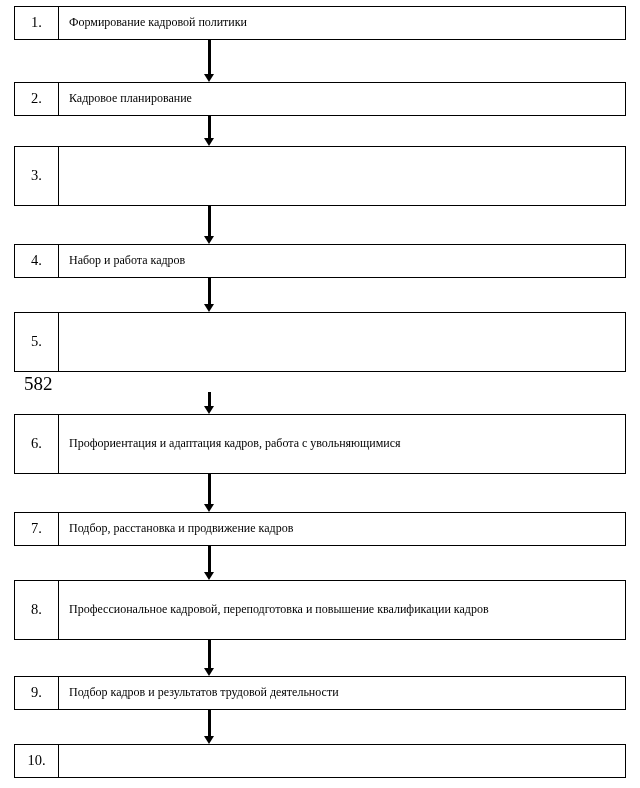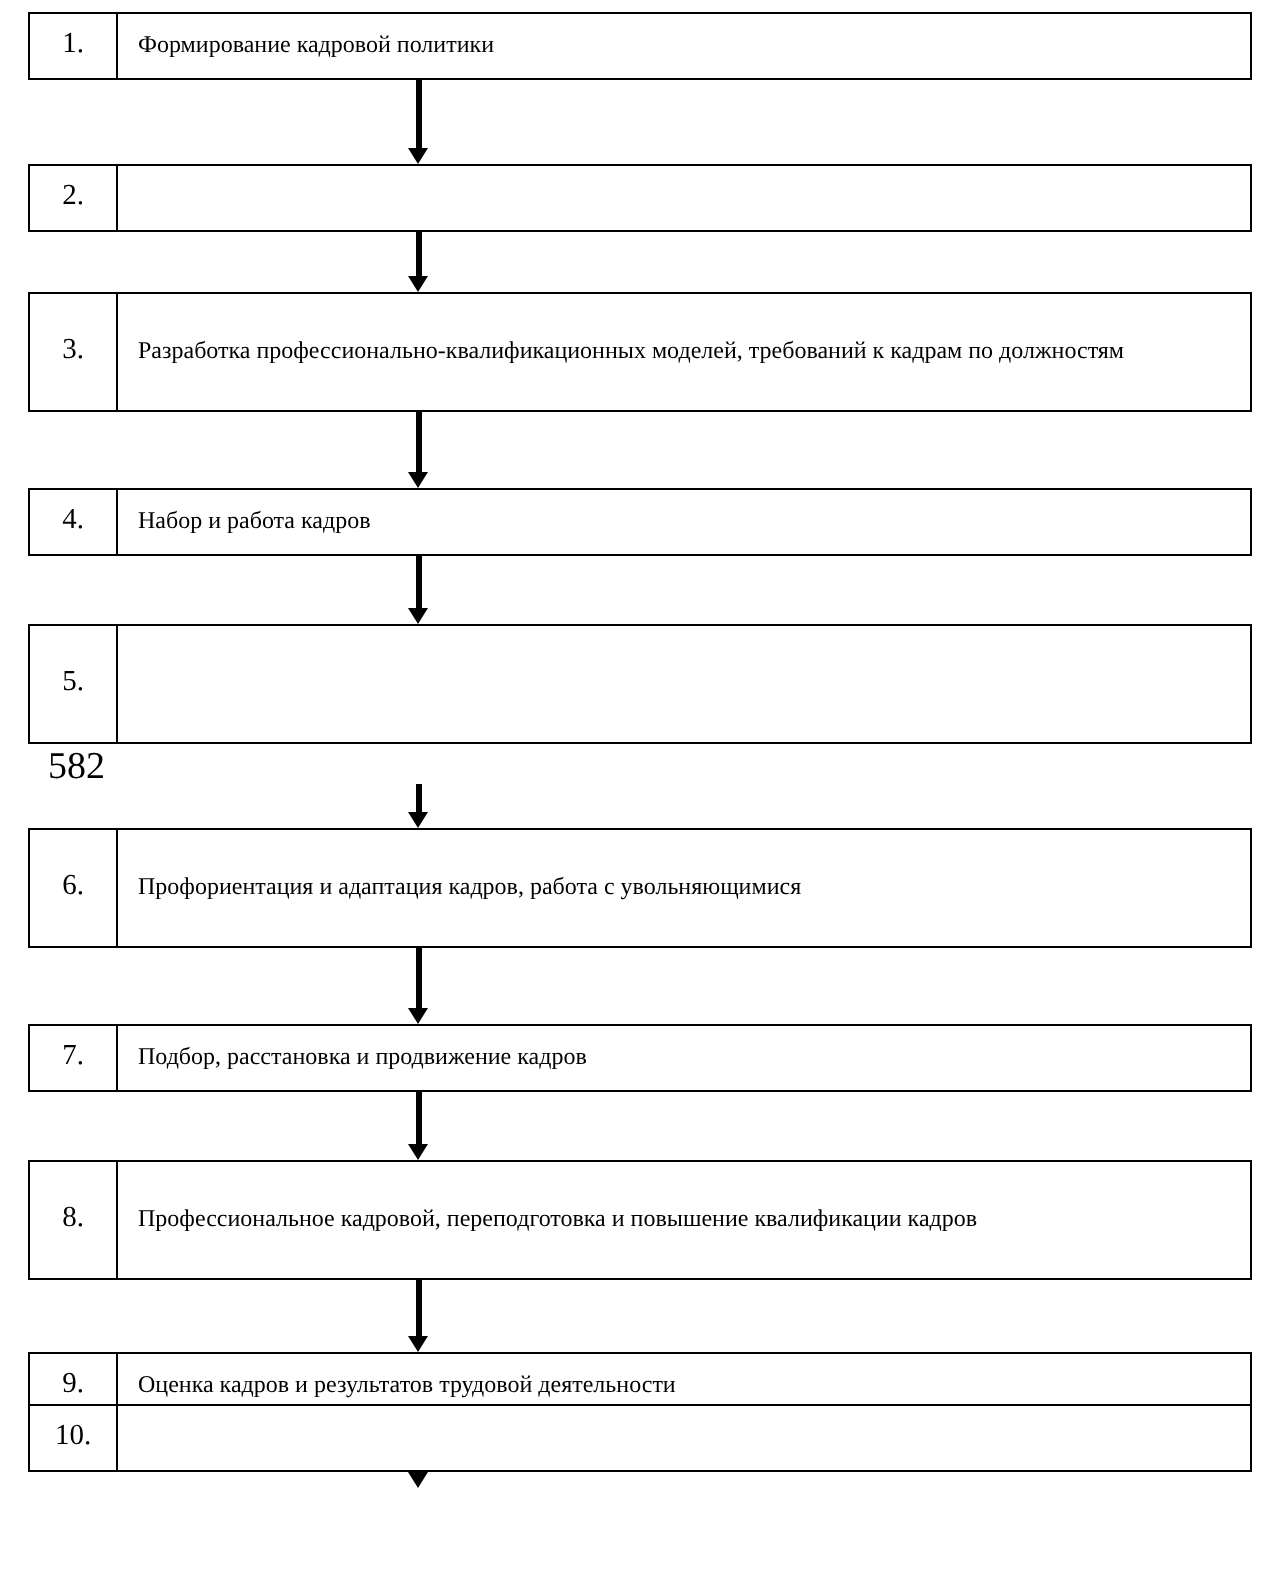--- a/index.html
+++ b/index.html
@@ -89,29 +89,29 @@
     <div class="step-num">1.</div>
     <div class="step-text">Формирование кадровой политики</div>
   </div>
   <div class="connector" style="top:40px; height:42px;">
     <div class="shaft" style="height:34px;"></div>
     <div class="head" style="top:34px;"></div>
   </div>
 
   <div class="step" style="top:82px; height:34px;">
     <div class="step-num">2.</div>
+    <div class="step-text">Кадровое планирование</div>
   </div>
   <div class="connector" style="top:116px; height:30px;">
     <div class="shaft" style="height:22px;"></div>
     <div class="head" style="top:22px;"></div>
   </div>
 
   <div class="step two-line" style="top:146px; height:60px;">
     <div class="step-num">3.</div>
-    <div class="step-text">Разработка профессионально-квалификационных моделей, требований к кадрам по должностям</div>
   </div>
   <div class="connector" style="top:206px; height:38px;">
     <div class="shaft" style="height:30px;"></div>
     <div class="head" style="top:30px;"></div>
   </div>
 
   <div class="step" style="top:244px; height:34px;">
     <div class="step-num">4.</div>
     <div class="step-text">Набор и работа кадров</div>
   </div>
@@ -153,24 +153,24 @@
     <div class="step-num">8.</div>
     <div class="step-text">Профессиональное кадровой, переподготовка и повышение квалификации кадров</div>
   </div>
   <div class="connector" style="top:640px; height:36px;">
     <div class="shaft" style="height:28px;"></div>
     <div class="head" style="top:28px;"></div>
   </div>
 
   <div class="step" style="top:676px; height:34px;">
     <div class="step-num">9.</div>
-    <div class="step-text">Оценка кадров и результатов трудовой деятельности</div>
+    <div class="step-text">Подбор кадров и результатов трудовой деятельности</div>
   </div>
   <div class="connector" style="top:710px; height:34px;">
     <div class="shaft" style="height:26px;"></div>
     <div class="head" style="top:26px;"></div>
   </div>
 
-  <div class="step" style="top:702px; height:34px;text-align:center;">
+  <div class="step" style="top:744px; height:34px;text-align:center;">
     <div class="step-num">10.</div>
   </div>
 
 </div>
 
 </body></html>

